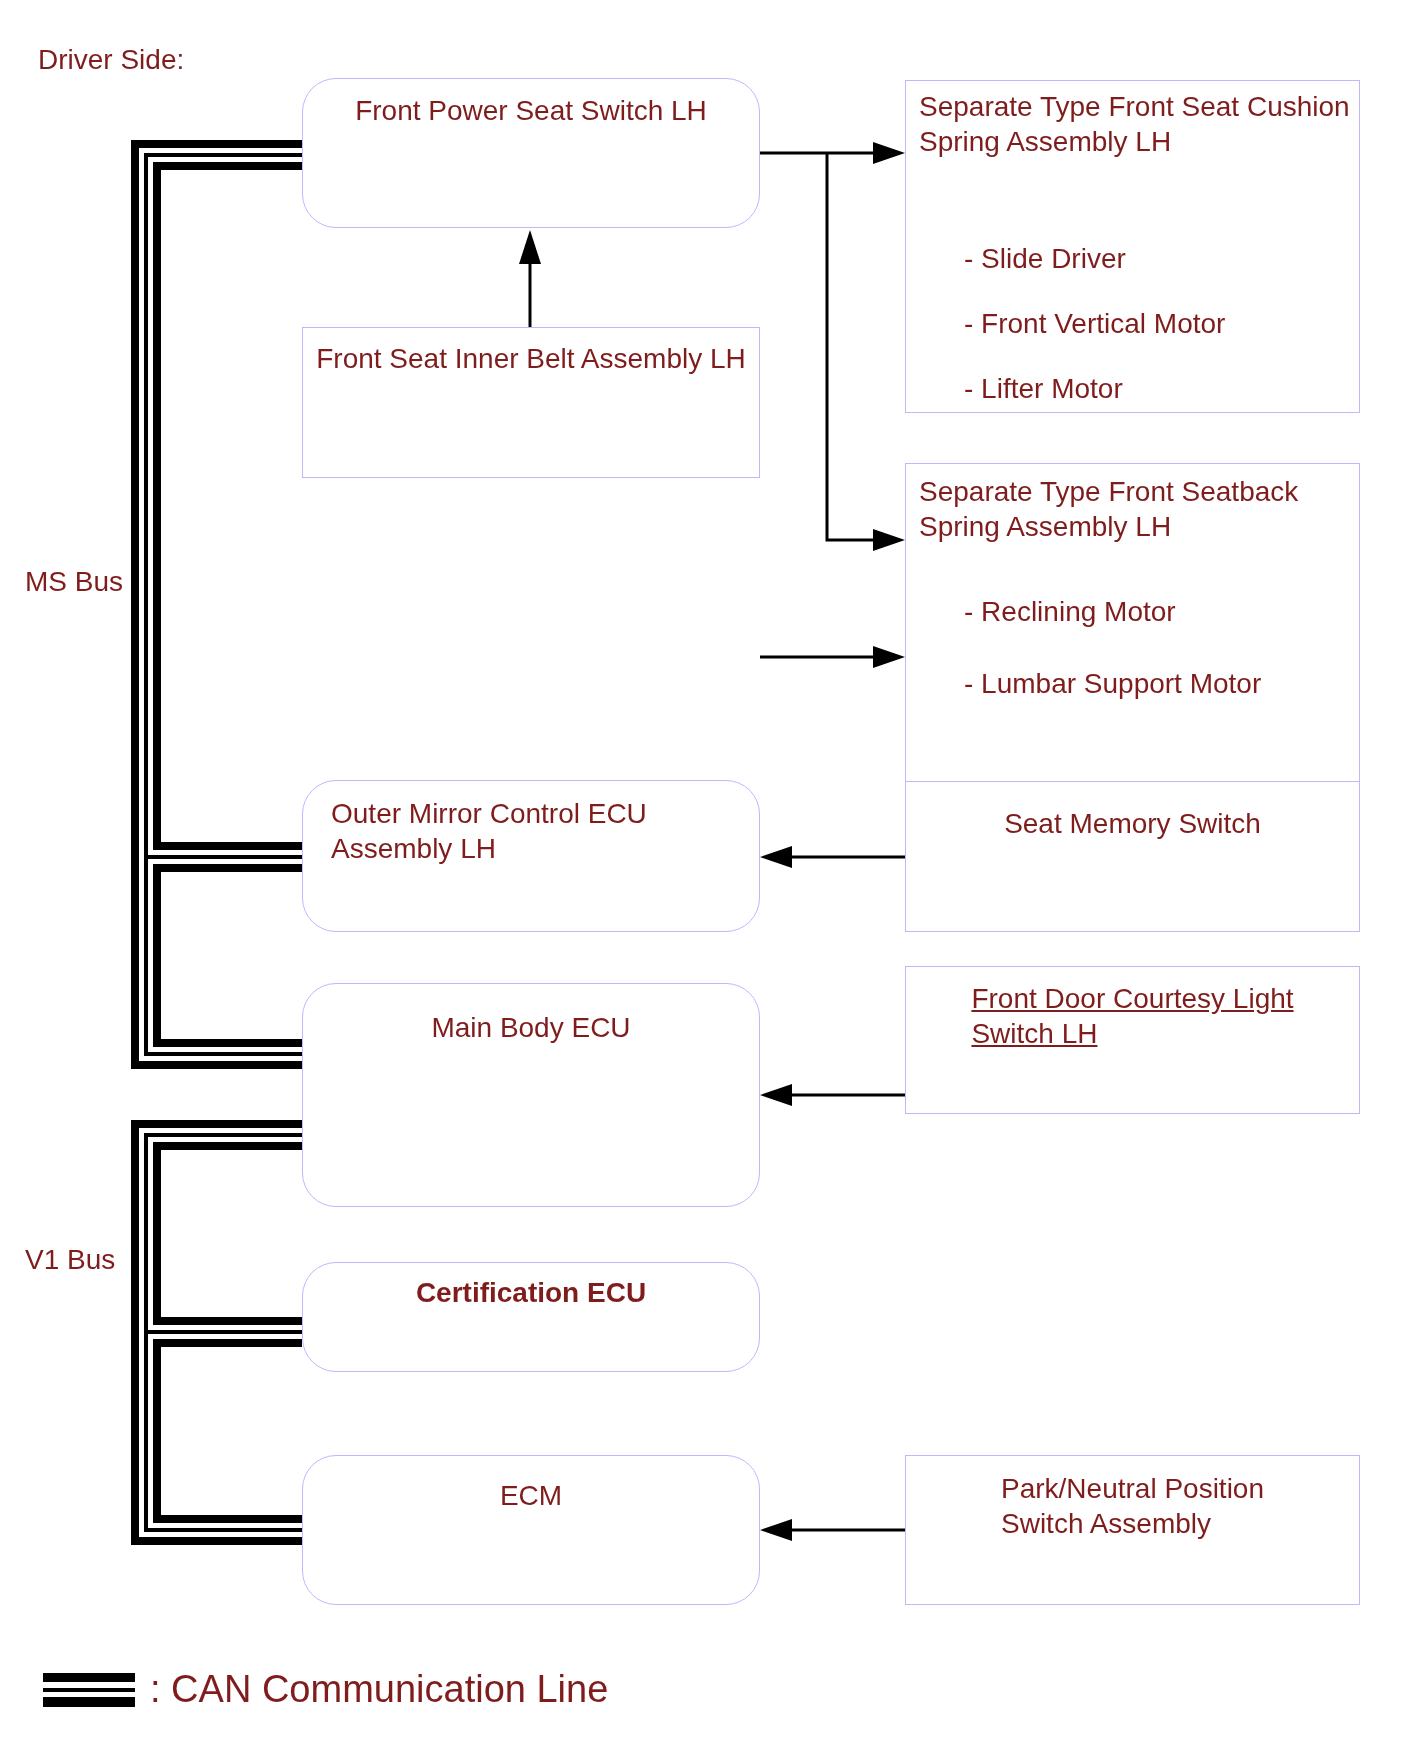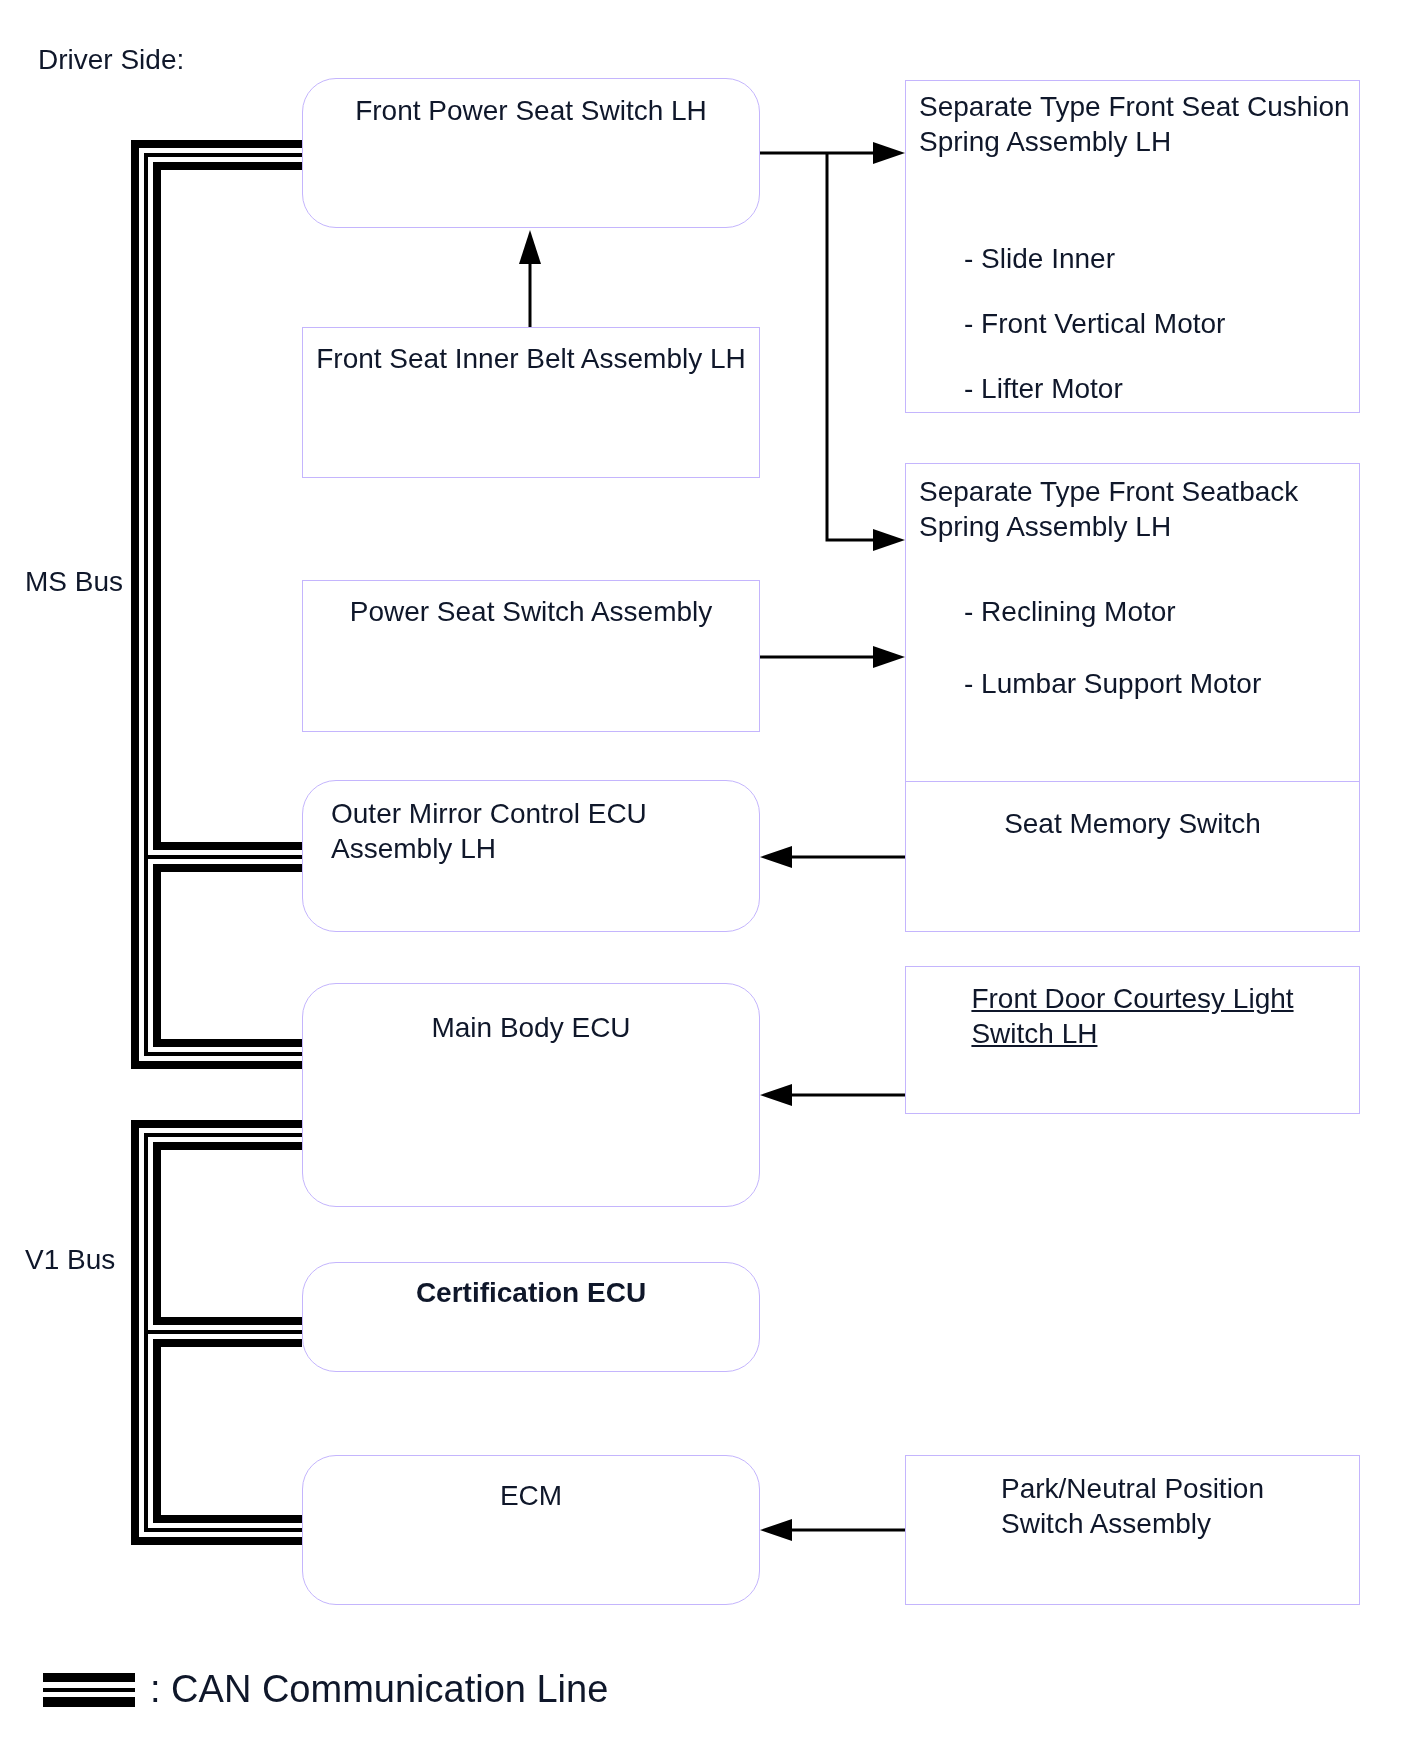--- a/index.html
+++ b/index.html
@@ -1,18 +1,18 @@
 <!DOCTYPE html>
 <html><head>
 <meta charset="utf-8">
 <style>
   html,body{margin:0;padding:0;background:#fff;}
   #canvas{
     position:relative;width:1424px;height:1763px;background:#ffffff;
-    font-family:"Liberation Sans",sans-serif;color:#0f172a;overflow:hidden;
+    font-family:"Liberation Sans",sans-serif;color:#7f1d1d;overflow:hidden;
   }
   #bus-svg{position:absolute;left:0;top:0;width:1424px;height:1763px;}
   .box{
     position:absolute;border:1px solid #c4b5fd;background:#fff;
     box-sizing:border-box;font-size:28px;line-height:35px;
   }
   .rounded{border-radius:34px;}
   .lcol{left:302px;width:458px;}
   .rcol{left:905px;width:455px;}
   .box-label{white-space:pre-line;}
@@ -86,23 +86,20 @@
   <div class="floating-label" style="left:25px;top:1244px;">V1 Bus</div>
 
   <div class="box lcol rounded" style="top:78px;height:150px;">
     <div class="box-label center" style="margin-top:14px;">Front Power Seat Switch LH</div>
   </div>
 
   <div class="box lcol" style="top:327px;height:151px;">
     <div class="box-label center" style="margin-top:13px;">Front Seat Inner Belt Assembly LH</div>
   </div>
 
-  <div class="box lcol" style="top:580px;height:152px;">
-    <div class="box-label center" style="margin-top:13px;">Power Seat Switch Assembly</div>
-  </div>
 
   <div class="box lcol rounded" style="top:983px;height:224px;">
     <div class="box-label center" style="margin-top:26px;">Main Body ECU</div>
   </div>
 
   <div class="box lcol rounded" style="top:780px;height:152px;">
     <div class="box-label" style="margin:15px 0 0 28px;">Outer Mirror Control ECU
 Assembly LH</div>
   </div>
 
@@ -110,21 +107,21 @@
     <div class="box-label center" style="margin-top:12px;">Certification ECU</div>
   </div>
 
   <div class="box lcol rounded" style="top:1455px;height:150px;">
     <div class="box-label center" style="margin-top:22px;">ECM</div>
   </div>
 
   <div class="box rcol" style="top:80px;height:333px;">
     <div class="box-label" style="margin:8px 0 0 13px;">Separate Type Front Seat Cushion
 Spring Assembly LH</div>
-    <div class="item" style="top:160px;">- Slide Inner</div>
+    <div class="item" style="top:160px;">- Slide Driver</div>
     <div class="item" style="top:225px;">- Front Vertical Motor</div>
     <div class="item" style="top:290px;text-align:right;">- Lifter Motor</div>
   </div>
 
   <div class="box rcol" style="top:463px;height:353px;">
     <div class="box-label" style="margin:10px 0 0 13px;">Separate Type Front Seatback
 Spring Assembly LH</div>
     <div class="item" style="top:130px;">- Reclining Motor</div>
     <div class="item" style="top:202px;">- Lumbar Support Motor</div>
   </div>

